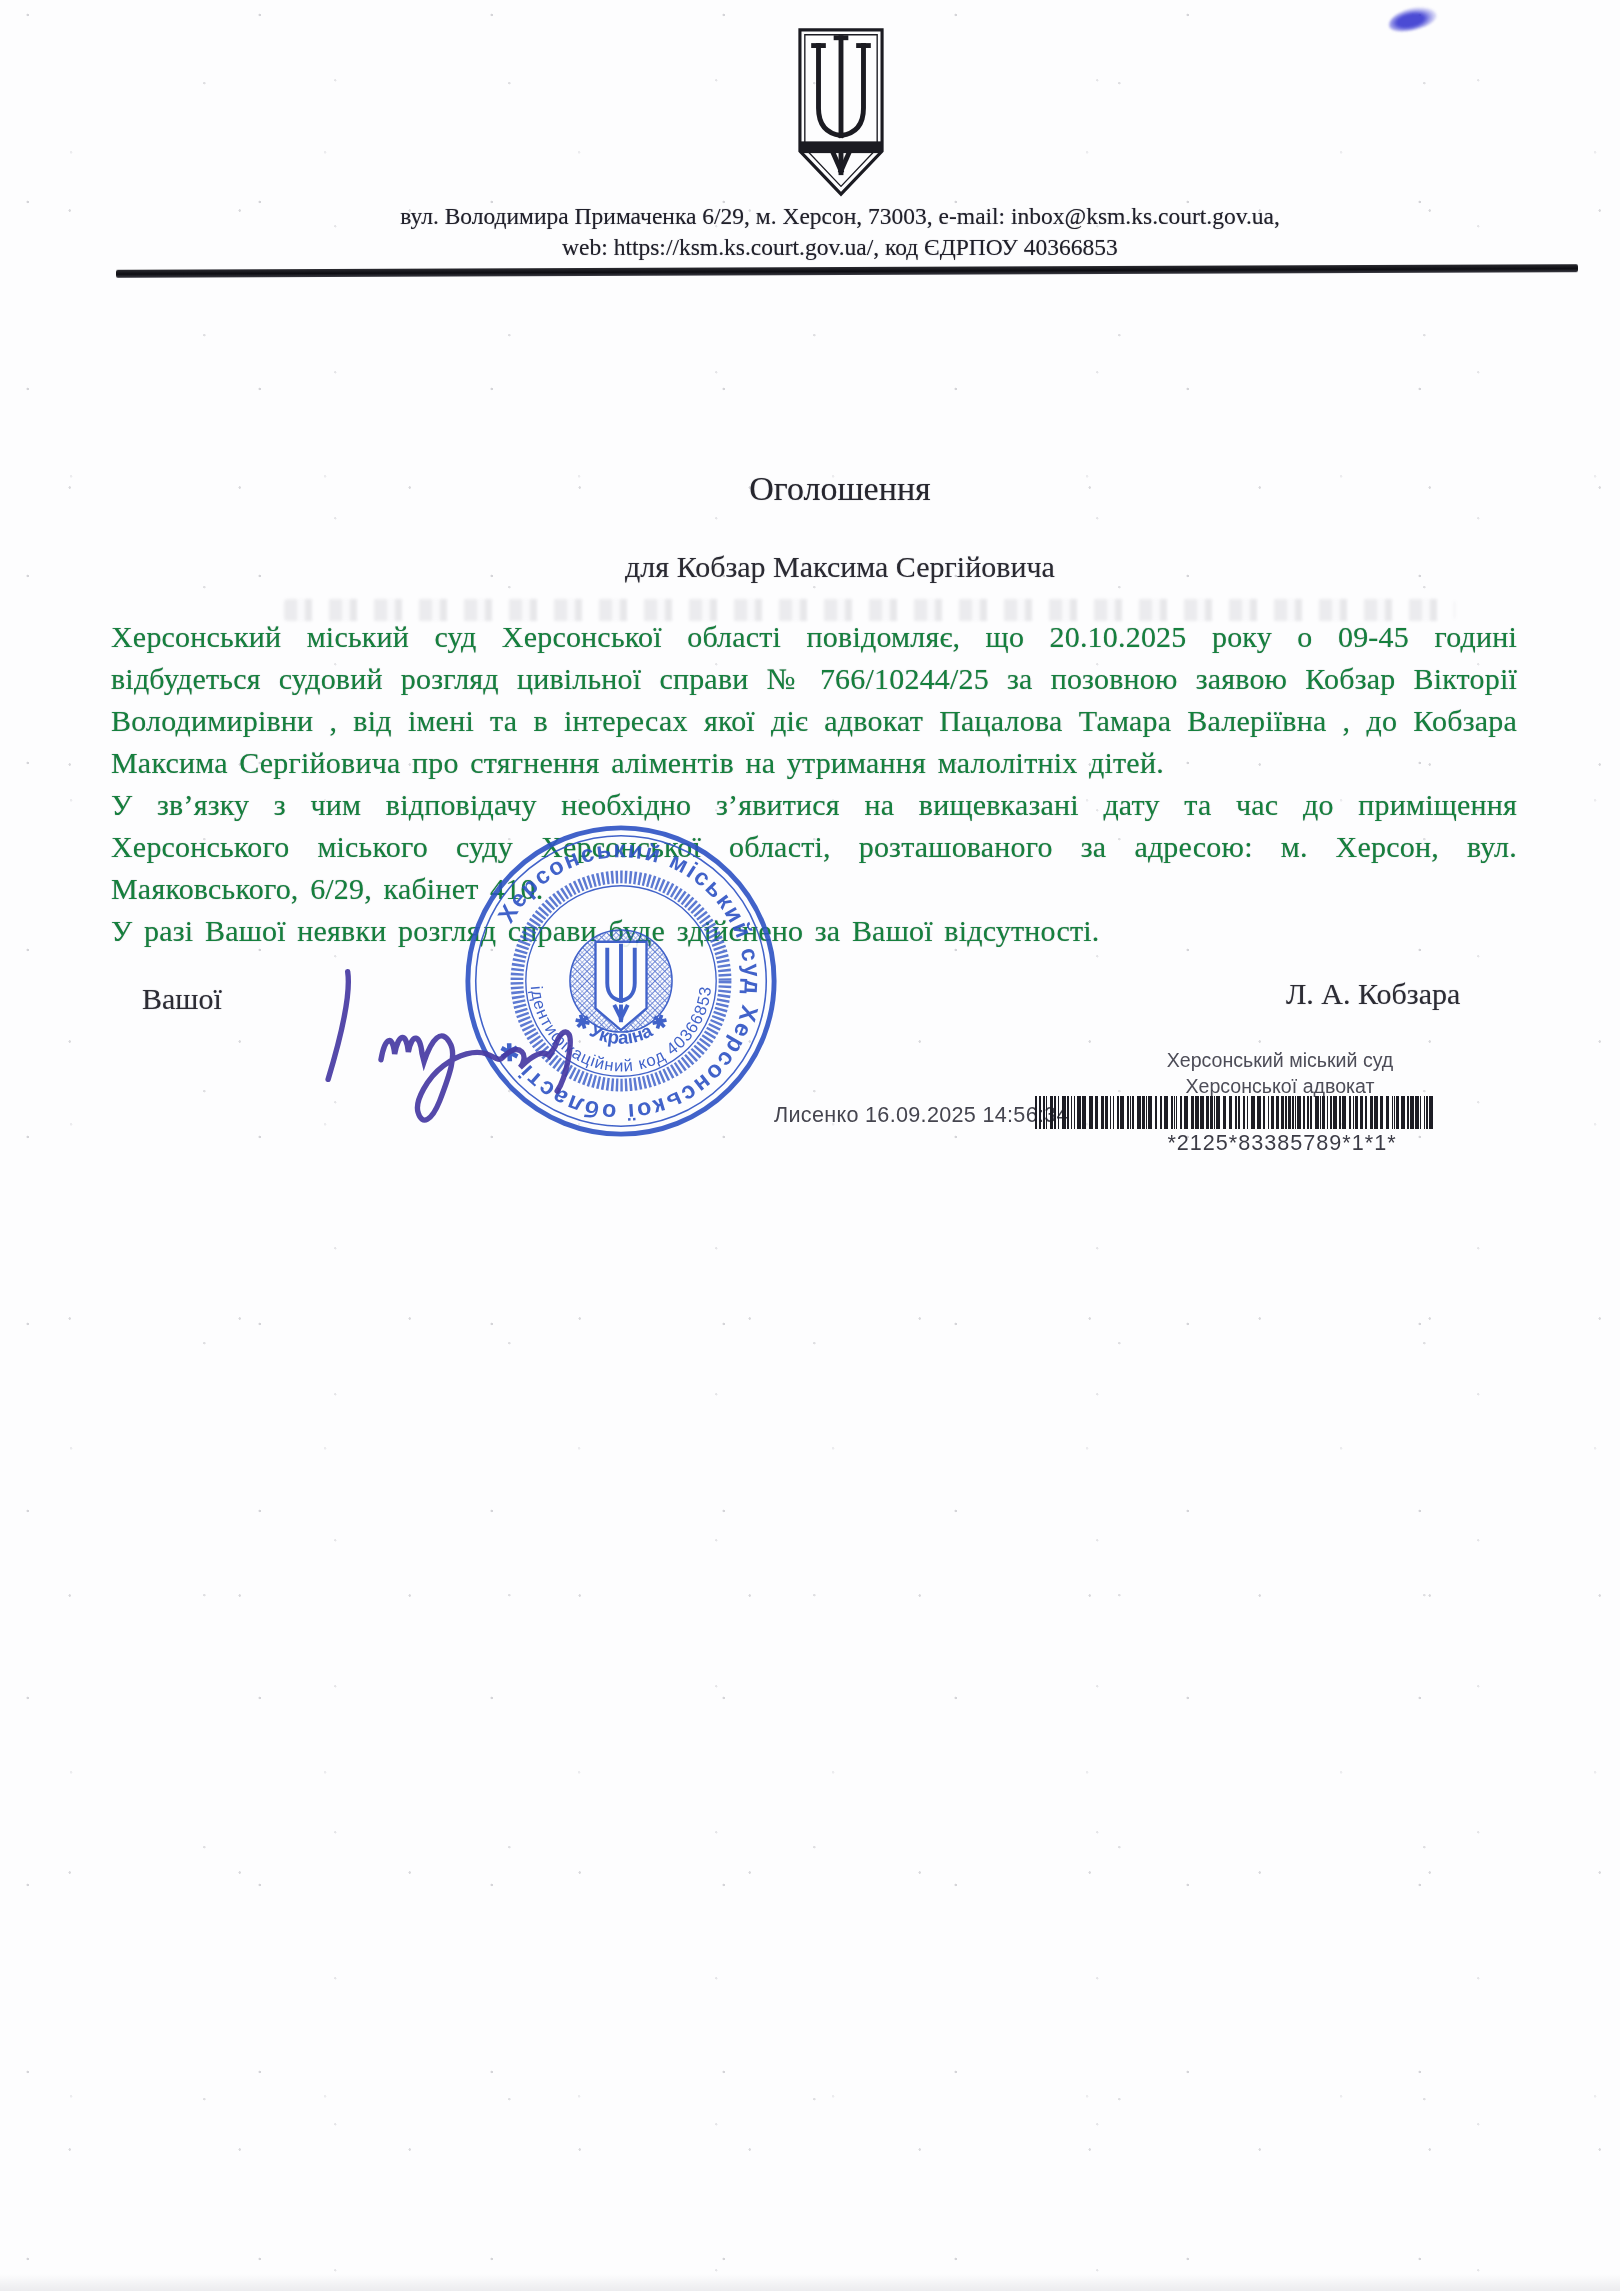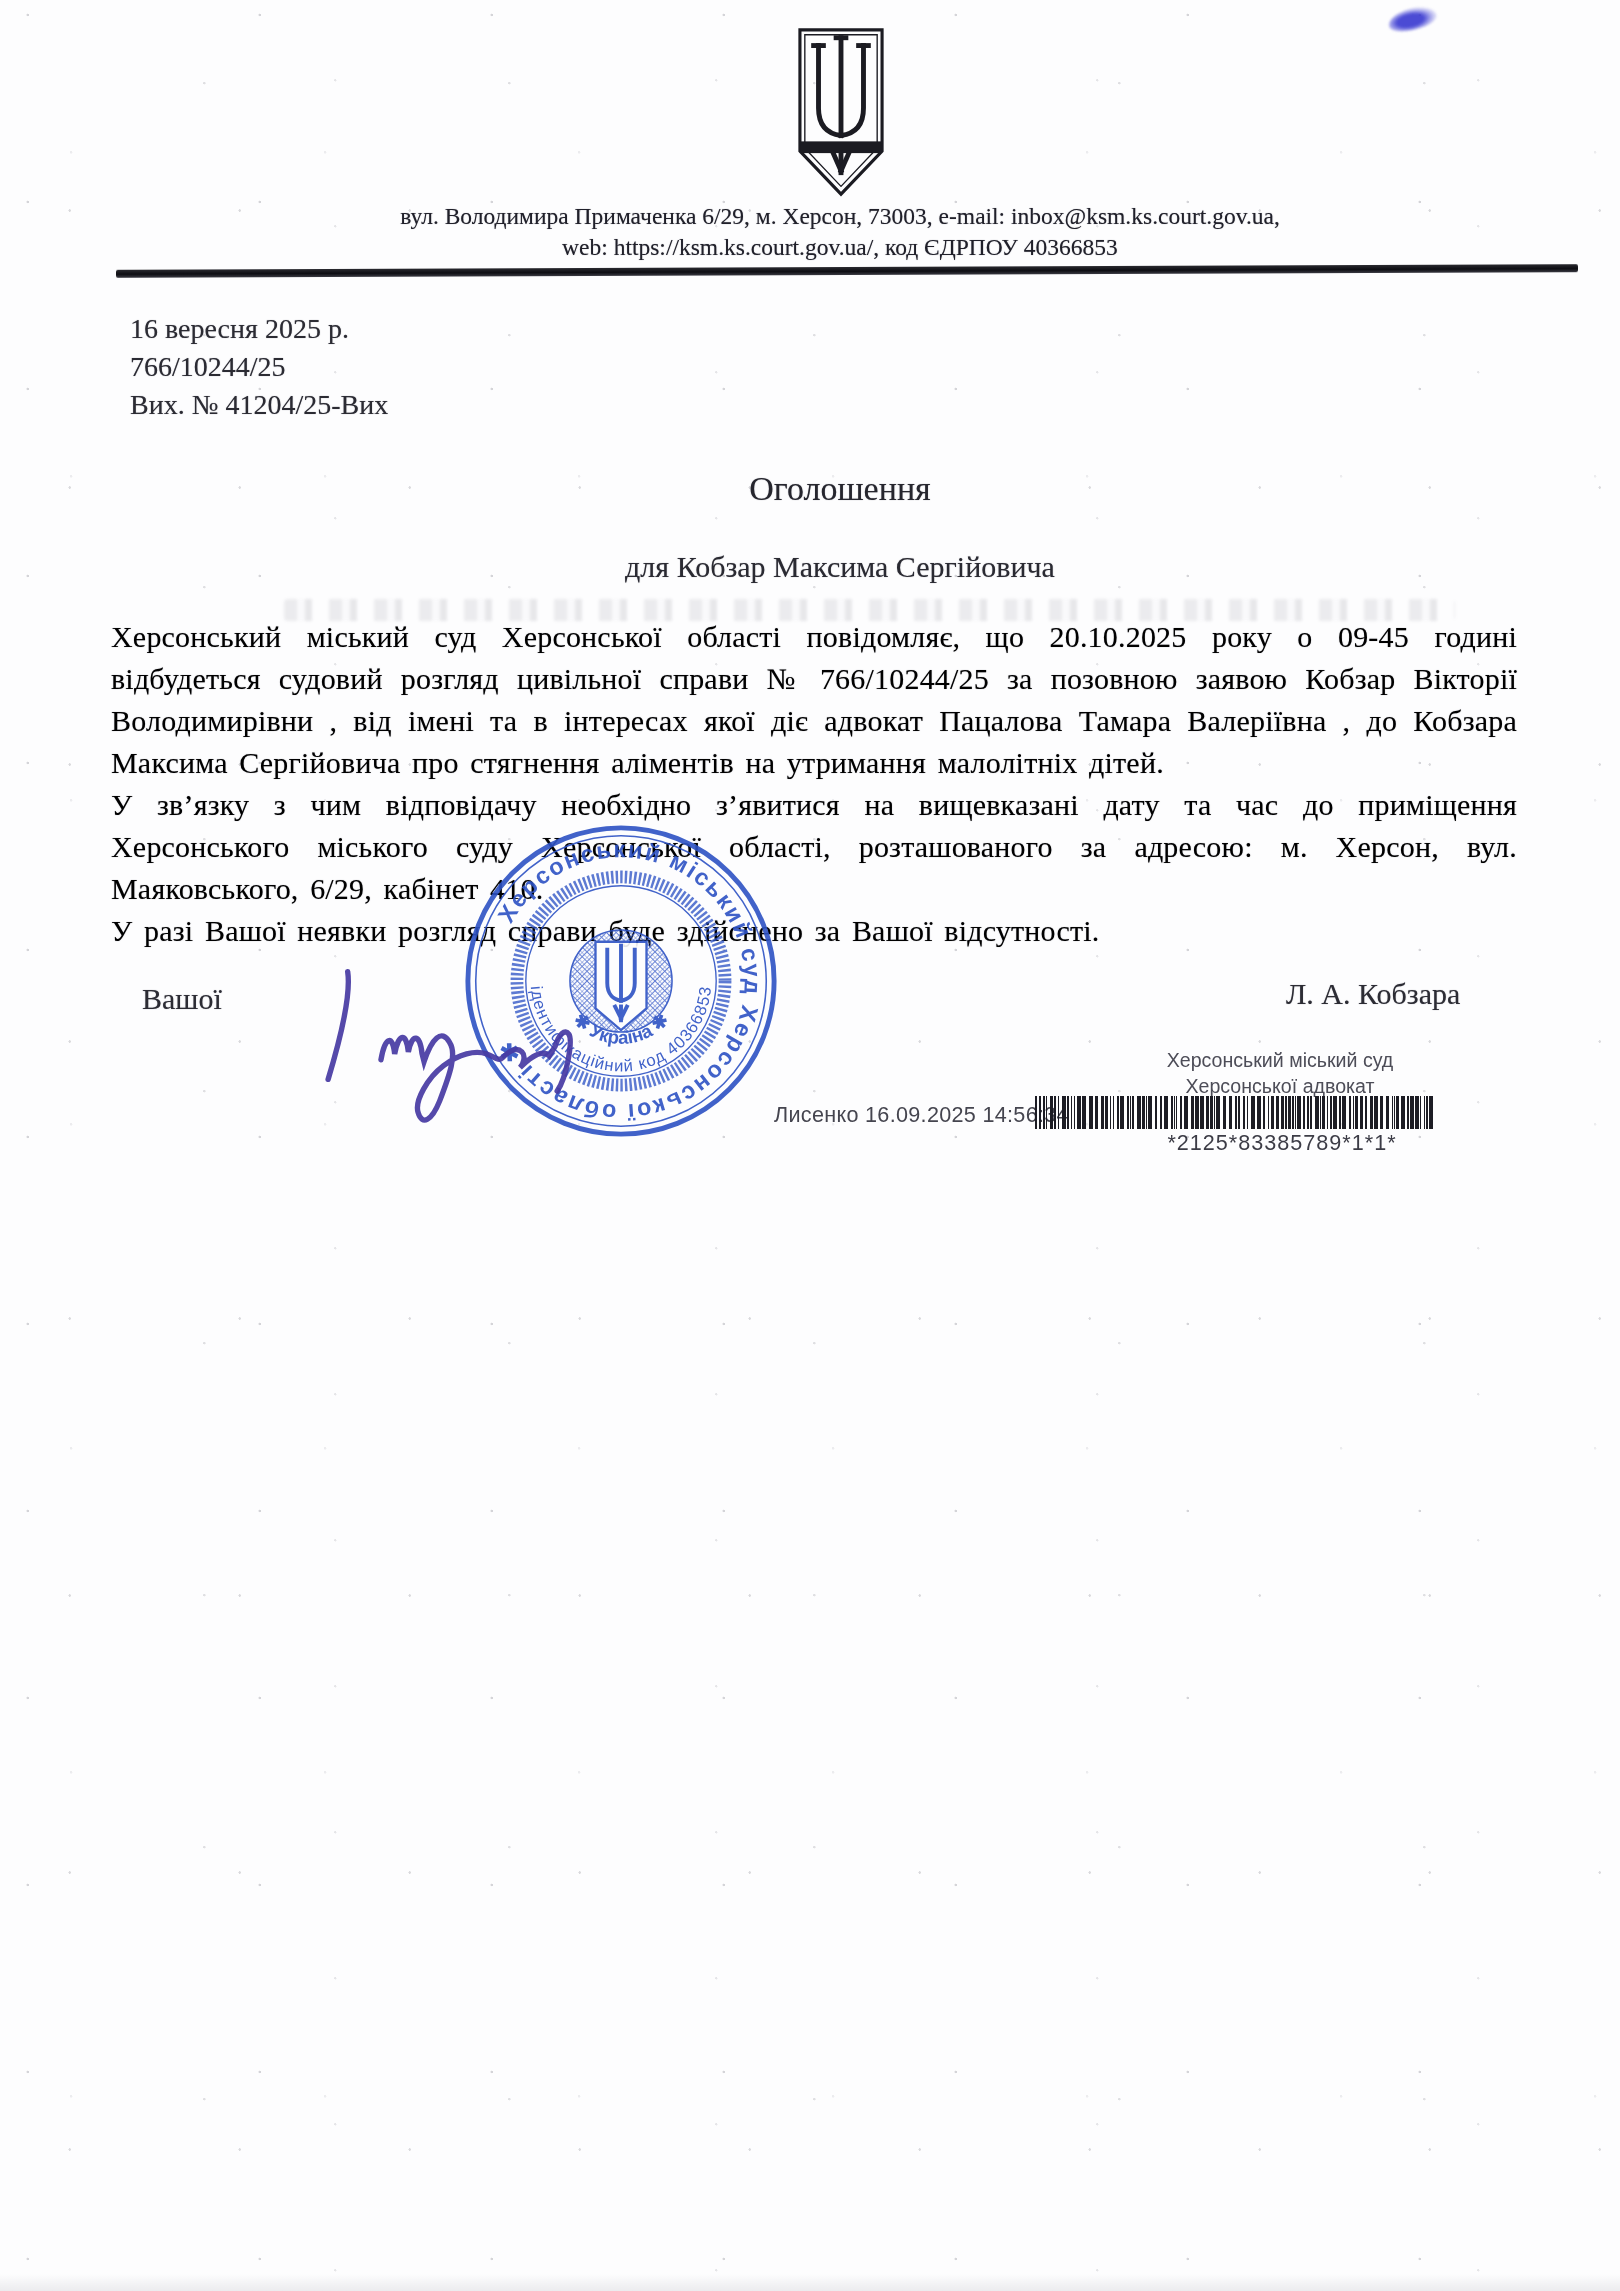--- a/index.html
+++ b/index.html
@@ -40,21 +40,21 @@
   .smudge{
     position:absolute; left:284px; top:599px; width:1171px; height:21.6px; border-radius:3.9px;
     background:repeating-linear-gradient(90deg,
       rgba(95,95,110,.20) 0 12.7px, rgba(130,130,145,.06) 12.7px 20.6px,
       rgba(85,85,100,.24) 20.6px 28px, rgba(255,255,255,0) 28px 45px);
     filter:blur(1.6px); opacity:.55;
   }
   .body-text{
     position:absolute; left:111px; top:616px; width:1406px;
     font-size:30px; line-height:42px; text-align:justify;
-    word-spacing:3.9px; letter-spacing:0.2px; color:#000000;
+    word-spacing:3.9px; letter-spacing:0.2px; color:#15803d;
   }
   .body-text p{margin:0;}
   .judge-label{position:absolute; left:142px; top:982px; font-size:30px; color:#2c2c34;}
   .judge-name{position:absolute; left:1286px; top:977px; font-size:30px; color:#2c2c34;}
   .stamp{position:absolute; left:462px; top:822px; opacity:.9;}
   .signature{position:absolute; left:287px; top:954px;}
   .foot-small{position:absolute; left:1135px; width:290px; text-align:center;
     font-family:"Liberation Sans", sans-serif; font-size:19.6px; color:#4d4d58;}
   .foot-small.l1{top:1049px;}
   .foot-small.l2{top:1075px;}
@@ -95,25 +95,20 @@
         <path d="M42,130 L50,148"></path>
         <path d="M58,130 L50,148"></path>
     </g>
   </svg>
 
   <div class="center-line addr addr1 scantext">вул. Володимира Примаченка  6/29, м. Херсон, 73003, e-mail: inbox@ksm.ks.court.gov.ua,</div>
   <div class="center-line addr addr2 scantext">web: https://ksm.ks.court.gov.ua/, код ЄДРПОУ 40366853</div>
 
   <div class="rule"></div>
 
-  <div class="meta scantext">
-    <div>16 вересня 2025 р.</div>
-    <div>766/10244/25</div>
-    <div>Вих. № 41204/25-Вих</div>
-  </div>
 
   <div class="center-line recipient scantext">для Кобзар Максима Сергійовича</div>
   <div class="center-line doc-title scantext">Оголошення</div>
 
   <div class="smudge"></div>
 
   <div class="body-text scantext">
     <p>Херсонський міський суд Херсонської області повідомляє, що 20.10.2025 року о 09-45 годині відбудеться судовий розгляд цивільної справи № 766/10244/25 за позовною заявою Кобзар Вікторії Володимирівни , від імені та в інтересах якої діє адвокат Пацалова Тамара Валеріївна , до Кобзара Максима Сергійовича  про стягнення аліментів на утримання малолітніх дітей.</p>
     <p>У зв’язку з чим відповідачу необхідно з’явитися на вищевказані дату та час до приміщення Херсонського міського суду Херсонської області, розташованого за адресою: м. Херсон, вул. Маяковського, 6/29, кабінет 410.</p>
     <p>У разі Вашої неявки розгляд справи буде здійснено за Вашої відсутності.</p>

